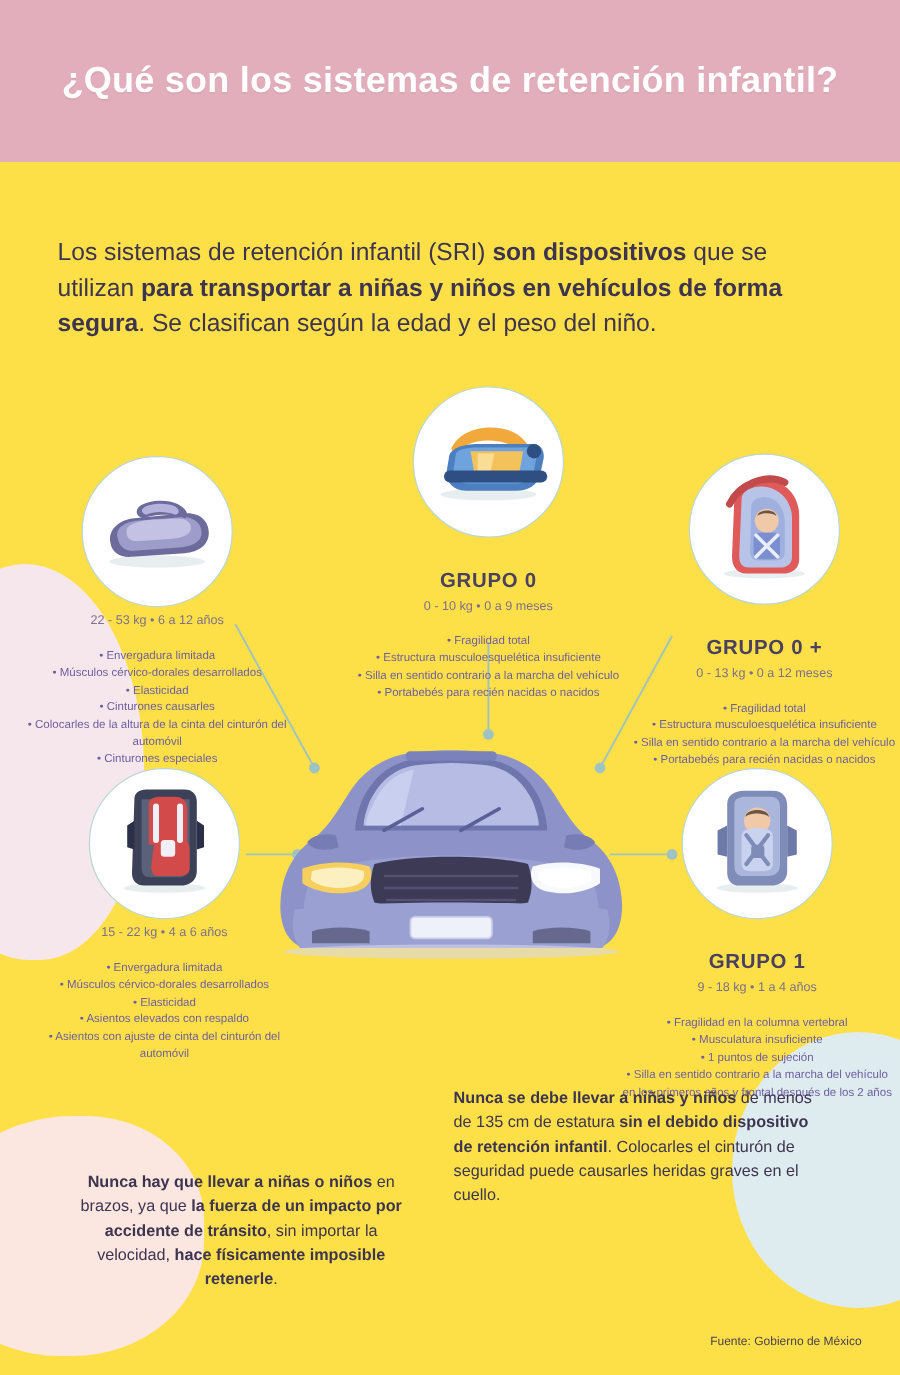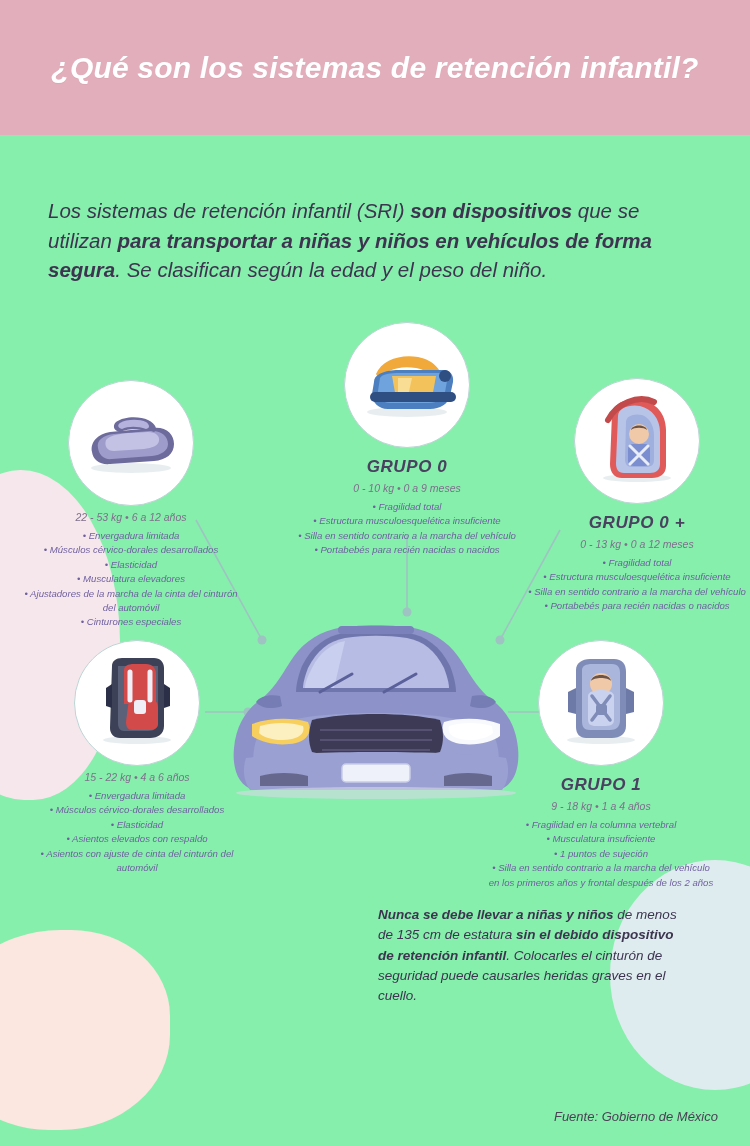--- a/index.html
+++ b/index.html
@@ -7,23 +7,22 @@
     padding: 0;
     background: #ffffff;
   }
   body {
     font-family: "Liberation Sans", sans-serif;
   }
   .page {
     position: relative;
     width: 750px;
     height: 1146px;
-    background: #86efac;
+    background: #fde047;
     overflow: hidden;
-    font-style: italic;
   }
 
   
   .header {
     position: absolute;
     left: 0; top: 0;
     width: 750px;
     height: 135px;
     background: #e3aebb;
     display: flex;
@@ -107,45 +106,45 @@
     display: flex;
     align-items: center;
     justify-content: center;
     box-sizing: border-box;
   }
   .g-title {
     font-size: 17px;
     font-weight: bold;
     color: #4a4060;
     letter-spacing: 0.6px;
-    margin-top: 9px;
+    margin-top: 26px;
   }
   .g-sub {
     font-size: 10.5px;
     color: #7f6f8c;
     margin-top: 5px;
   }
   .g-list {
-    margin-top: 6px;
+    margin-top: 17px;
     font-size: 9.6px;
     line-height: 1.5;
     color: #6f5fa0;
   }
   .g-list div { white-space: normal; }
 
   
   #group0    { left: 287px; top: 322px; width: 240px; }
   #group0 .g-list { width: 240px; }
   #group0plus{ left: 528px; top: 378px; width: 218px; }
   #group0plus .g-list { width: 218px; }
   #group3    { left: 22px;  top: 380px; width: 218px; }
   #group3 .g-list { width: 218px; }
   #group2    { left: 28px;  top: 640px; width: 218px; }
   #group2 .g-list { width: 218px; }
-  #group1    { left: 486px; top: 640px; width: 230px; }
+  #group1    { left: 516px; top: 640px; width: 230px; }
   #group1 .g-list { width: 230px; }
 
   
   .note {
     position: absolute;
     z-index: 4;
     font-size: 13.5px;
     line-height: 1.5;
     color: #3d3450;
   }
@@ -160,21 +159,21 @@
     left: 56px;
     top: 975px;
     width: 290px;
     text-align: center;
   }
 
   .source {
     position: absolute;
     right: 32px;
     bottom: 22px;
-    font-size: 13px;
+    font-size: 10px;
     color: #4a4154;
     z-index: 4;
   }
 </style>
 </head>
 <body>
 
 <div class="page">
 
   <div class="blob blob-left-top"></div>
@@ -304,22 +303,22 @@
         <path d="M30 52 C34 47 46 45 56 45 L72 44 C80 44 84 48 83 53 C82 58 76 60 68 61 L38 63 C31 63 28 58 30 52 Z" fill="#c3c1e4"></path>
         <path d="M40 34 C48 28 64 28 72 32 C80 36 82 42 78 44 C70 40 52 40 44 44 C38 43 36 38 40 34 Z" fill="#6d6a9c"></path>
         <path d="M44 35 C50 31 64 31 70 34 C74 37 74 40 70 41 C62 38 52 38 46 41 C42 40 41 37 44 35 Z" fill="#b5b2dd"></path>
       </svg>
     </div>
     <div class="g-sub">22 - 53 kg  •  6 a 12 años</div>
     <div class="g-list">
       <div>• Envergadura limitada</div>
       <div>• Músculos cérvico-dorales desarrollados</div>
       <div>• Elasticidad</div>
-      <div>• Musculatura elevadores</div>
-      <div>• Ajustadores de la marcha de la cinta del cinturón del automóvil</div>
+      <div>• Cinturones causarles</div>
+      <div>• Colocarles de la altura de la cinta del cinturón del automóvil</div>
       <div>• Cinturones especiales</div>
     </div>
   </div>
 
   <div class="group" id="group2">
     <div class="circle">
       <svg viewBox="0 0 110 110" width="110" height="110">
         <ellipse cx="55" cy="92" rx="34" ry="4" fill="#e8eef0"></ellipse>
         <path d="M30 18 C30 13 34 10 40 10 L72 10 C78 10 82 14 82 20 L82 78 C82 86 76 90 68 90 L38 90 C32 90 28 86 28 80 Z" fill="#3c4158"></path>
         <path d="M36 18 L76 18 L76 74 C76 80 72 83 66 83 L42 83 C38 83 36 80 36 75 Z" fill="#5b6178"></path>
@@ -363,16 +362,19 @@
       <div>• Musculatura insuficiente</div>
       <div>• 1 puntos de sujeción</div>
       <div>• Silla en sentido contrario a la marcha del vehículo en los primeros años y frontal después de los 2 años</div>
     </div>
   </div>
 
   <div class="note" id="note-right">
     <b>Nunca se debe llevar a niñas y niños</b><span> de menos de 135 cm de estatura </span><b>sin el debido dispositivo de retención infantil</b><span>. Colocarles el cinturón de seguridad puede causarles heridas graves en el cuello.</span>
   </div>
 
+  <div class="note" id="note-left">
+    <b>Nunca hay que llevar a niñas o niños</b><span> en brazos, ya que </span><b>la fuerza de un impacto por accidente de tránsito</b><span>, sin importar la velocidad, </span><b>hace físicamente imposible retenerle</b><span>.</span>
+  </div>
 
   <div class="source">Fuente: Gobierno de México</div>
 
 </div>
 
 </body></html>

